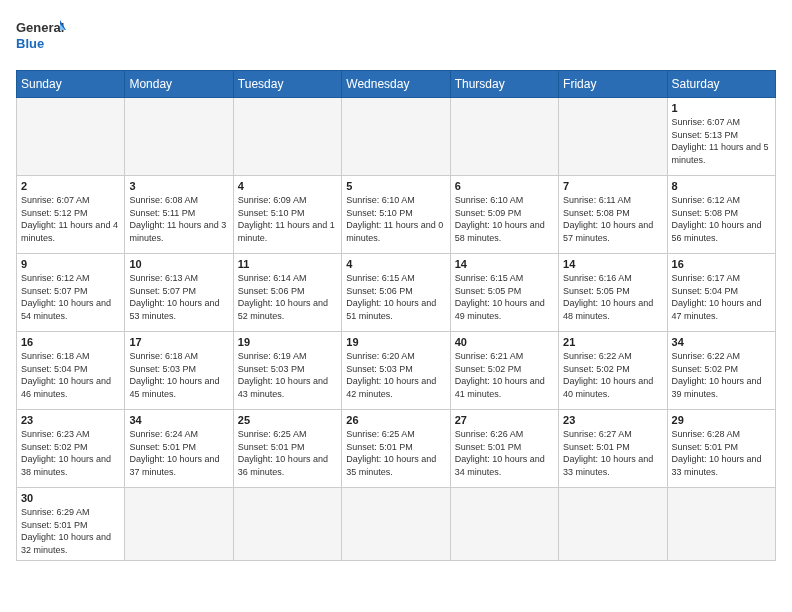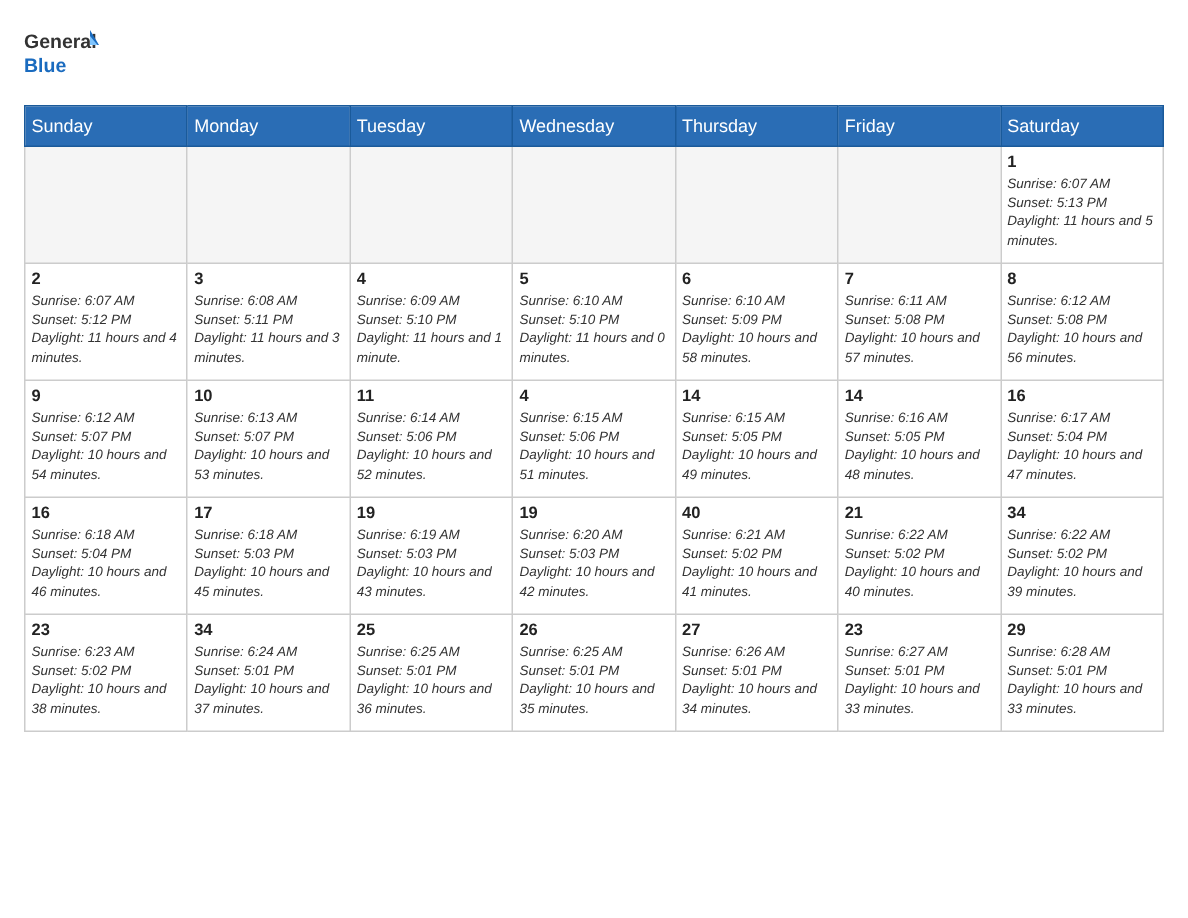--- a/index.html
+++ b/index.html
@@ -65,21 +65,20 @@
     .day-number {
       font-size: 11px;
       font-weight: bold;
       color: #222;
       margin-bottom: 2px;
     }
     .day-info {
       font-size: 9px;
       line-height: 1.4;
       color: #333;
-      font-style: italic;
     }
   </style>
 </head>
 <body>
 
 <div class="header-area">
   <div class="logo">
   <svg width="50" height="44" viewBox="0 0 50 44">
     <text x="0" y="16" font-family="Arial" font-size="13" font-weight="bold" fill="#333">General</text>
     <text x="0" y="32" font-family="Arial" font-size="13" font-weight="bold" fill="#1a6bbf">Blue</text>
@@ -231,14 +230,26 @@
         </td>
         <td>
           <div class="day-number">23</div>
           <div class="day-info">Sunrise: 6:27 AM<br>Sunset: 5:01 PM<br>Daylight: 10 hours and 33 minutes.</div>
         </td>
         <td>
           <div class="day-number">29</div>
           <div class="day-info">Sunrise: 6:28 AM<br>Sunset: 5:01 PM<br>Daylight: 10 hours and 33 minutes.</div>
         </td>
       </tr>
+      <tr>
+        <td class="last-row">
+          <div class="day-number">30</div>
+          <div class="day-info">Sunrise: 6:29 AM<br>Sunset: 5:01 PM<br>Daylight: 10 hours and 32 minutes.</div>
+        </td>
+        <td class="last-row empty"></td>
+        <td class="last-row empty"></td>
+        <td class="last-row empty"></td>
+        <td class="last-row empty"></td>
+        <td class="last-row empty"></td>
+        <td class="last-row empty"></td>
+      </tr>
     </tbody>
 </table>
 
 </body></html>

